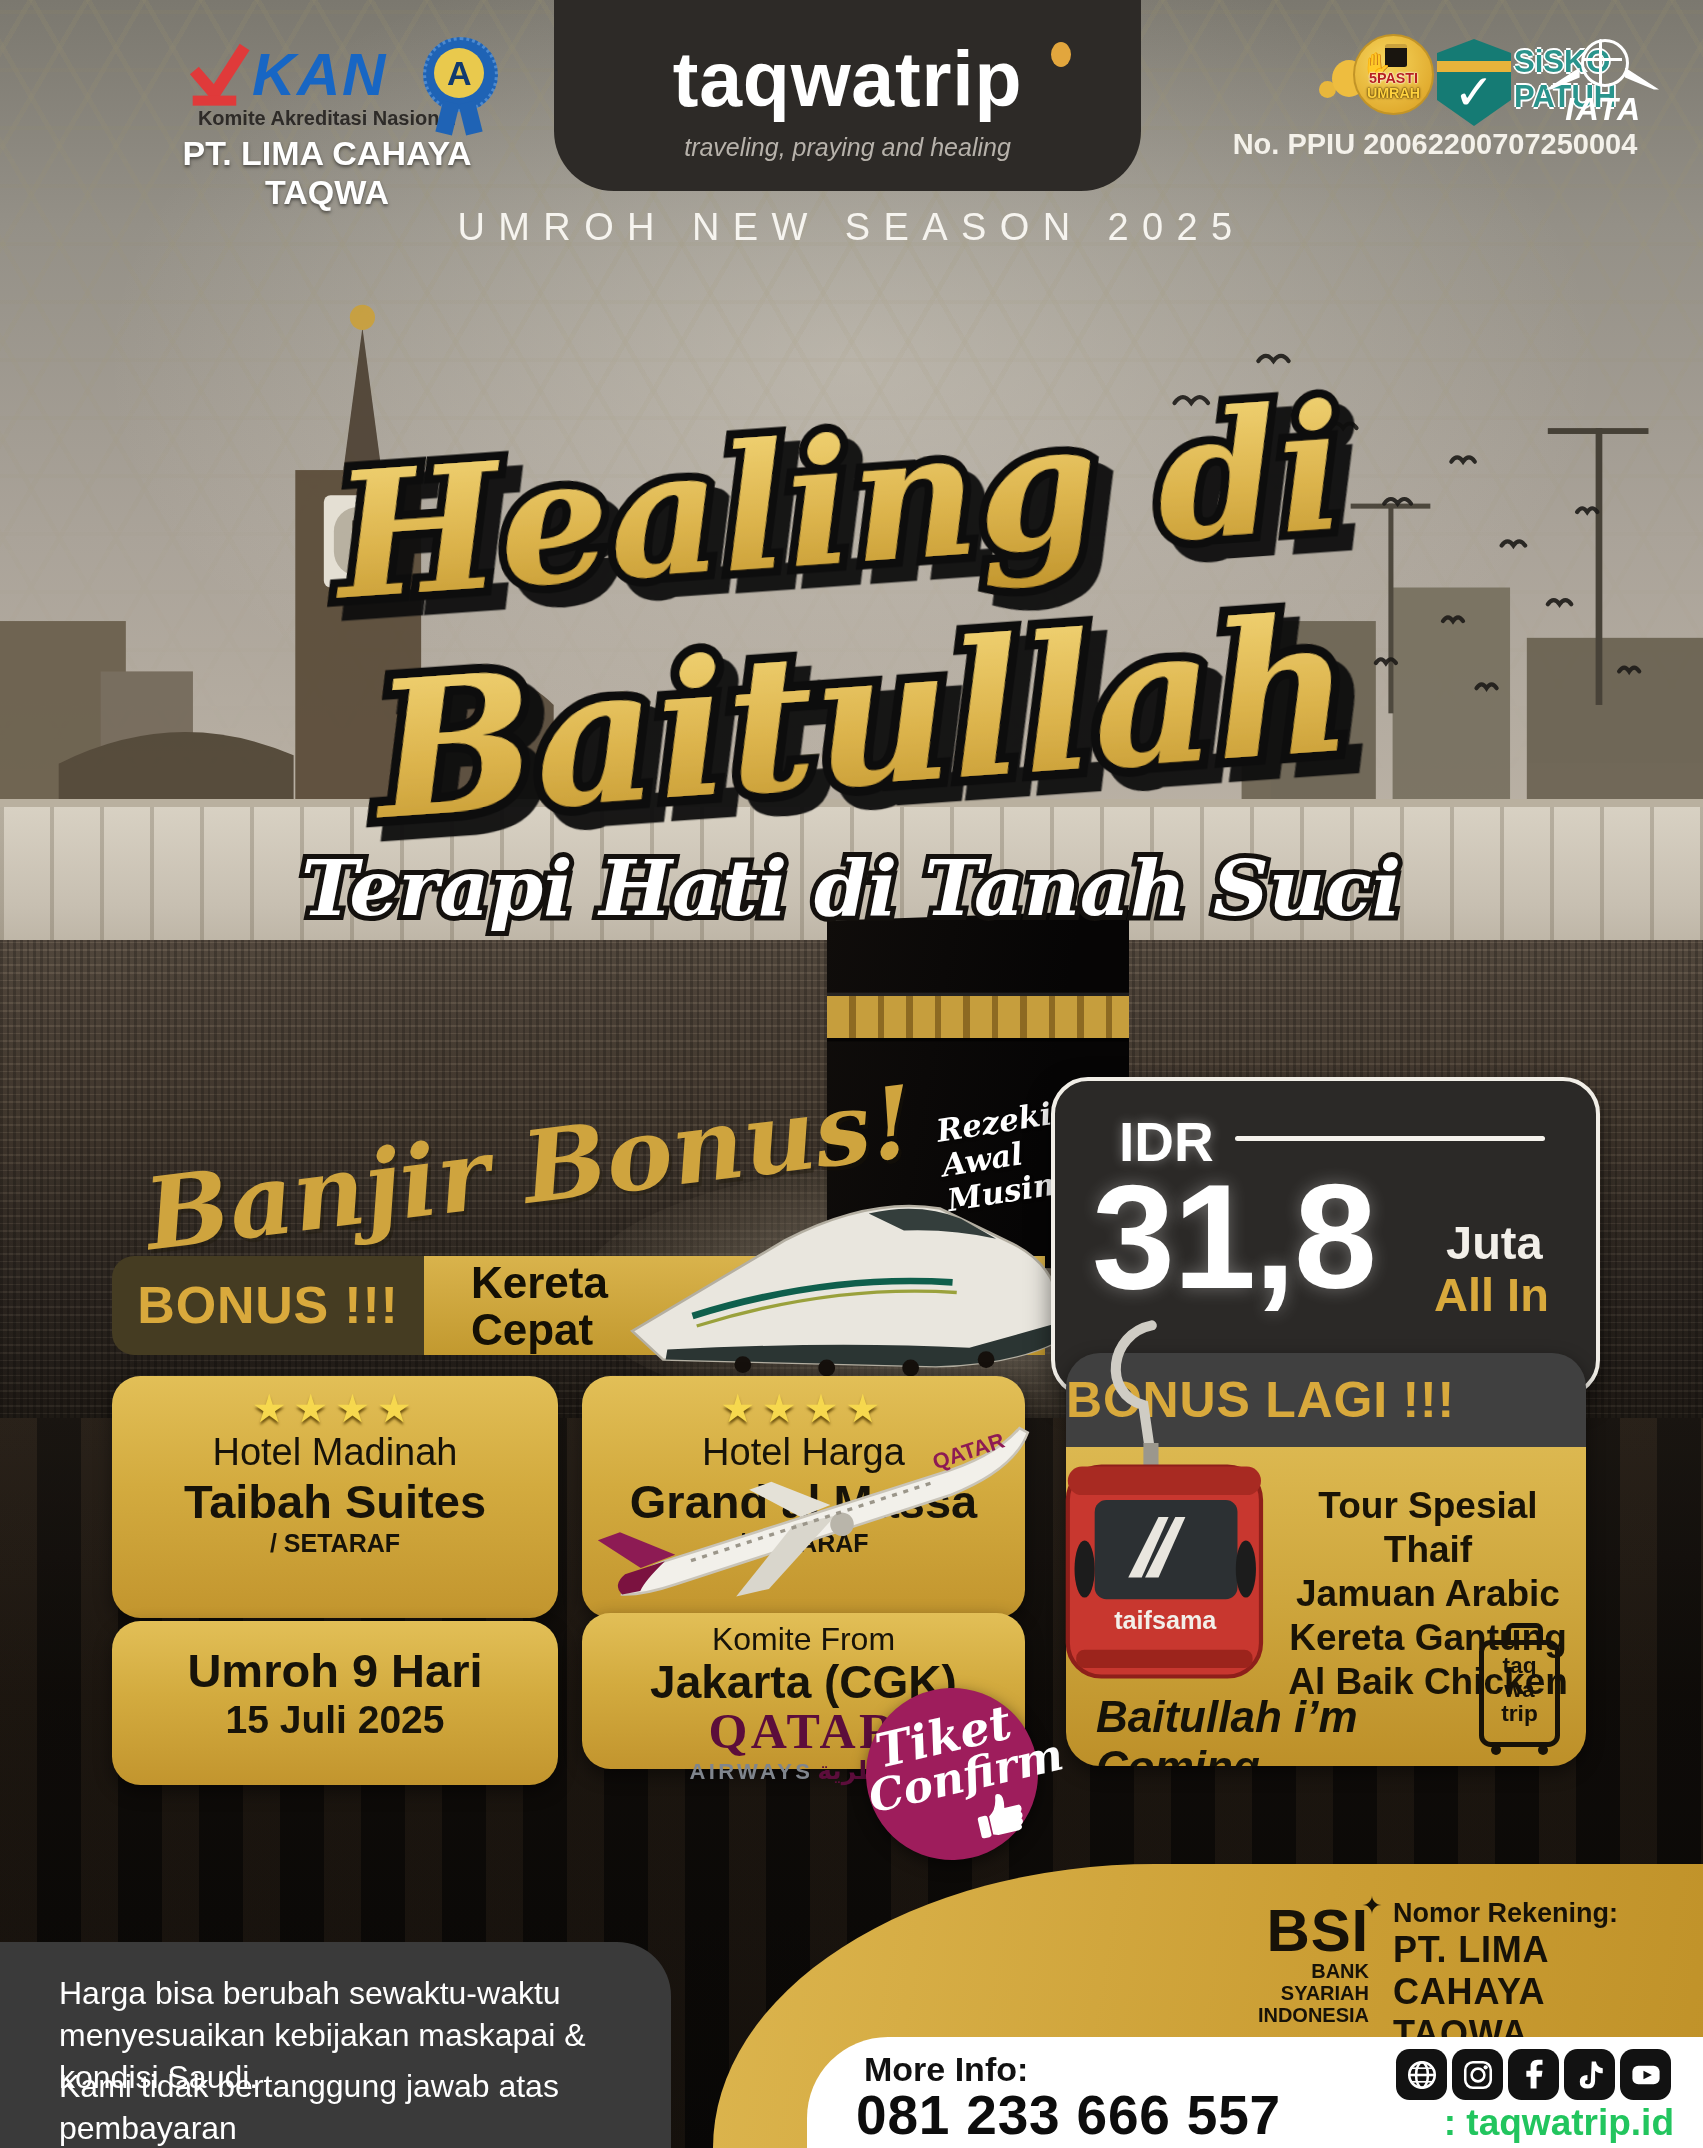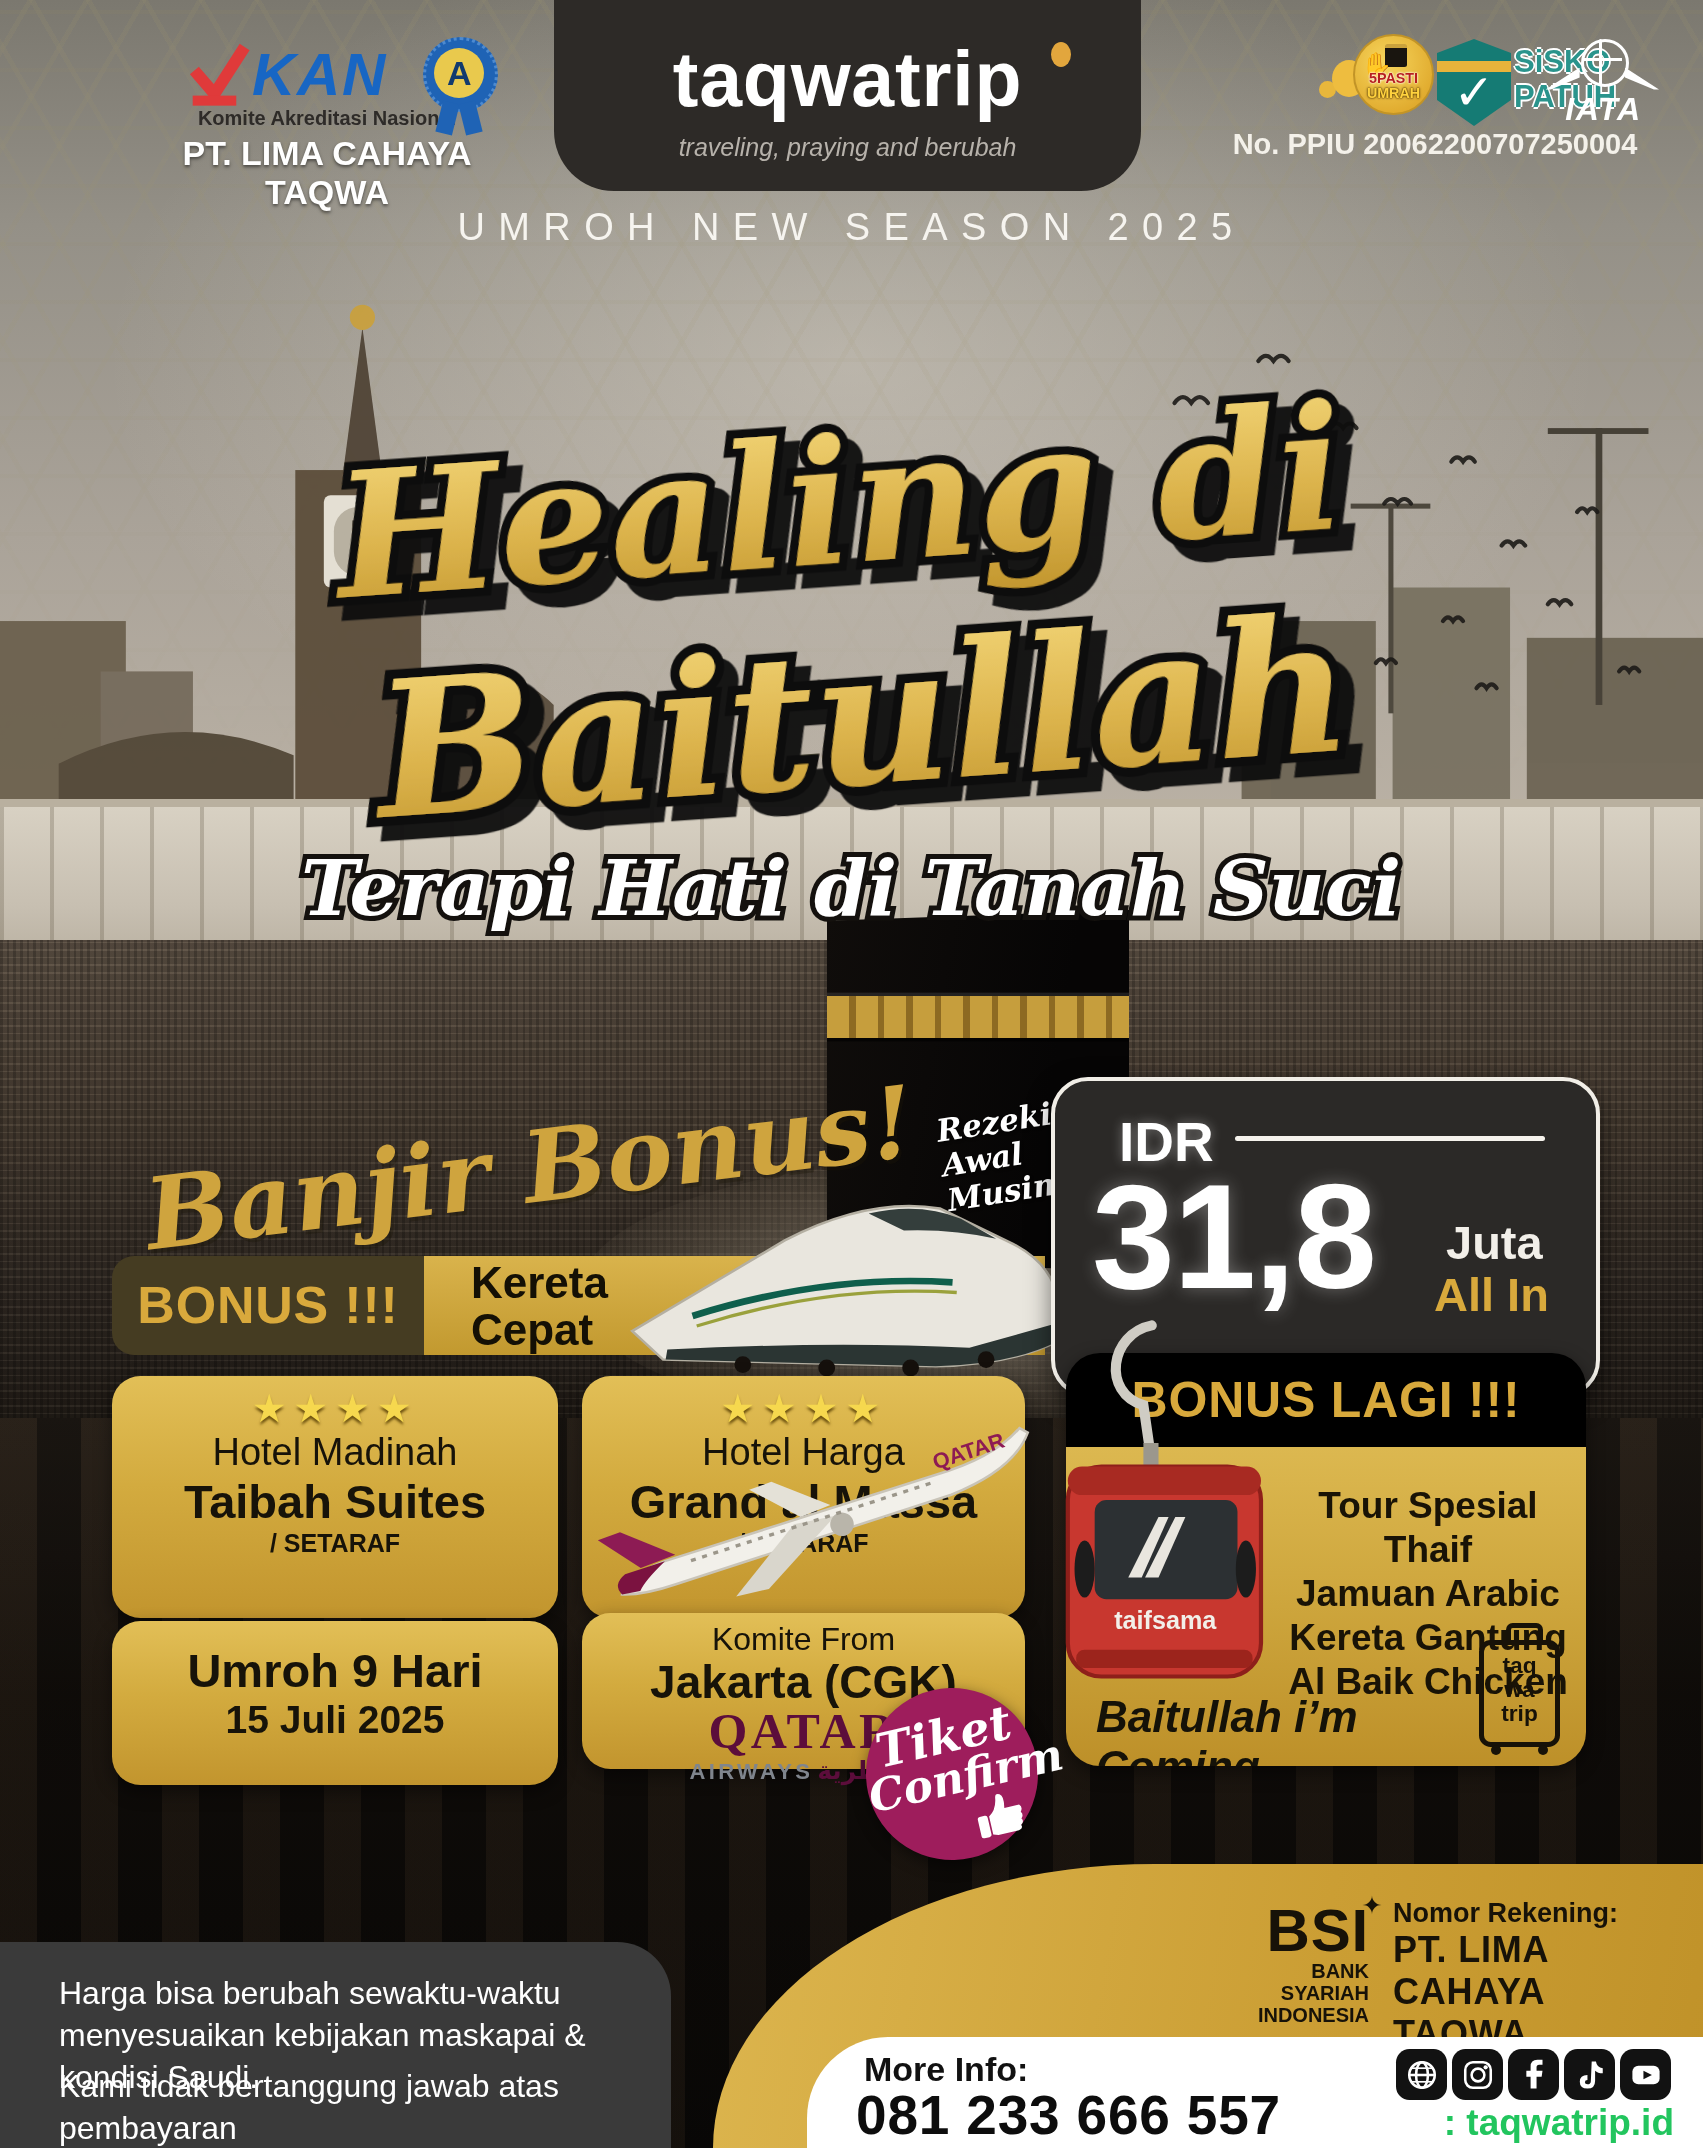--- a/index.html
+++ b/index.html
@@ -115,21 +115,21 @@
   .duration{font-weight:900;font-size:47px;}
   .ddate{font-weight:700;font-size:39px;}
   .startfrom{font-weight:500;font-size:32px;}
   .city{font-weight:800;font-size:46px;line-height:49px;}
   .qatar{font-family:"Liberation Serif","DejaVu Serif",serif;font-weight:bold;font-size:50px;letter-spacing:3.4px;color:#5c0d3b;line-height:49px;}
   .qatarsub{font-size:22px;color:#7f858d;letter-spacing:3.4px;font-weight:600;}
   .qatarar{font-size:25px;color:#5c0d3b;font-weight:bold;}
 
   
   .bonus2{left:1066px;top:1353px;width:520px;height:413px;border-radius:34px;overflow:hidden;box-shadow:0 6.7px 18.5px rgba(0,0,0,.45);}
-  .bonus2 .hd{height:94px;background:#000000;color:#d8a93c;font-weight:900;font-size:50px;text-align:center;line-height:94px;letter-spacing:0.8px;}
+  .bonus2 .hd{height:94px;background:#404040;color:#d8a93c;font-weight:900;font-size:50px;line-height:94px;letter-spacing:0.8px;}
   .bonus2 .bd{height:319px;background:linear-gradient(180deg,#dcb850 0%,#cda53c 50%,#bd9029 100%);position:relative;}
   .bonus2 .items{position:absolute;left:215px;top:37px;width:294px;text-align:center;color:#191306;font-weight:700;font-size:37px;line-height:44px;}
   .bonus2 .tagline{position:absolute;left:30px;top:245px;width:394px;color:#151208;font-style:italic;font-weight:900;font-size:44px;}
   .luggage{position:absolute;left:413px;top:193px;width:81px;height:107px;border:5px solid #171208;border-radius:11.7px;
            color:#171208;font-weight:900;font-size:22.7px;line-height:24px;text-align:center;padding-top:8.4px;box-sizing:border-box;}
   .luggage .hndl{position:absolute;left:22px;top:-22px;width:27px;height:17px;border:5px solid #171208;border-bottom:none;border-radius:6.7px 6.7px 0 0;}
   .luggage .w1,.luggage .w2{position:absolute;bottom:-13.4px;width:10px;height:10px;border-radius:50%;background:#171208;}
   .luggage .w1{left:6.7px;} .luggage .w2{right:6.7px;}
 
   
@@ -208,21 +208,21 @@
   <div class="abs crowd"></div>
   <div class="abs mataf"></div>
   <div class="abs kaaba">
       <div class="band"></div>
     </div>
   <div class="abs bottomdark"></div>
 
   <div class="abs hbanner"></div>
   <div class="abs brandname">taqwatrip</div>
   <div class="abs branddot"></div>
-  <div class="abs brandtag">traveling, praying and berubah</div>
+  <div class="abs brandtag">traveling, praying and healing</div>
 
   <svg class="abs" style="left:186px;top:42px" width="67" height="67" viewBox="0 0 80 80">
     <polyline points="10,34 34,62 70,6" fill="none" stroke="#e03a3a" stroke-width="14"></polyline>
     <rect x="8" y="64" width="52" height="12" fill="#e03a3a"></rect>
   </svg>
   <div class="abs kantext">KAN</div>
   <div class="abs kansub">Komite Akreditasi Nasional</div>
   <div class="abs abadge">
     <div class="ring"></div>
     <div class="core">A</div>

